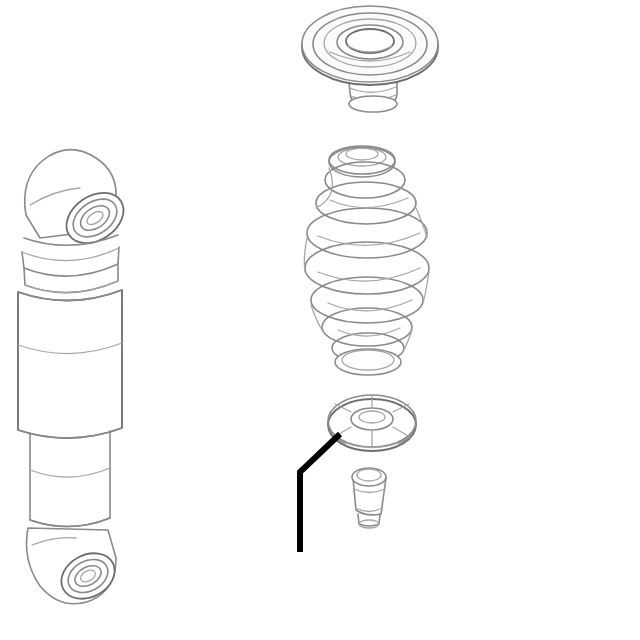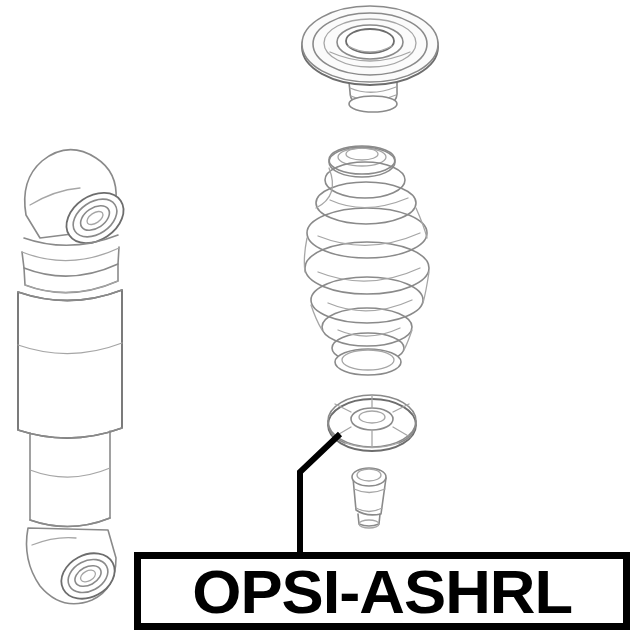--- a/index.html
+++ b/index.html
@@ -206,17 +206,14 @@
         <ellipse class="fill-white ln" cx="88" cy="576" rx="14" ry="9"></ellipse>
         <ellipse class="ln-faint" cx="88" cy="576" rx="8" ry="5"></ellipse>
       </g>
       <path class="ln-faint" d="M32,545 Q55,536 76,538"></path>
     </g>
 
     <path class="leader" d="M300,552 L300,472 L340,434"></path>
 
   </svg>
 
-  <div id="label-box">
-    <span id="part-number-text">OPSI-ASHRL</span>
-  </div>
 
 </div>
 
 </body></html>

